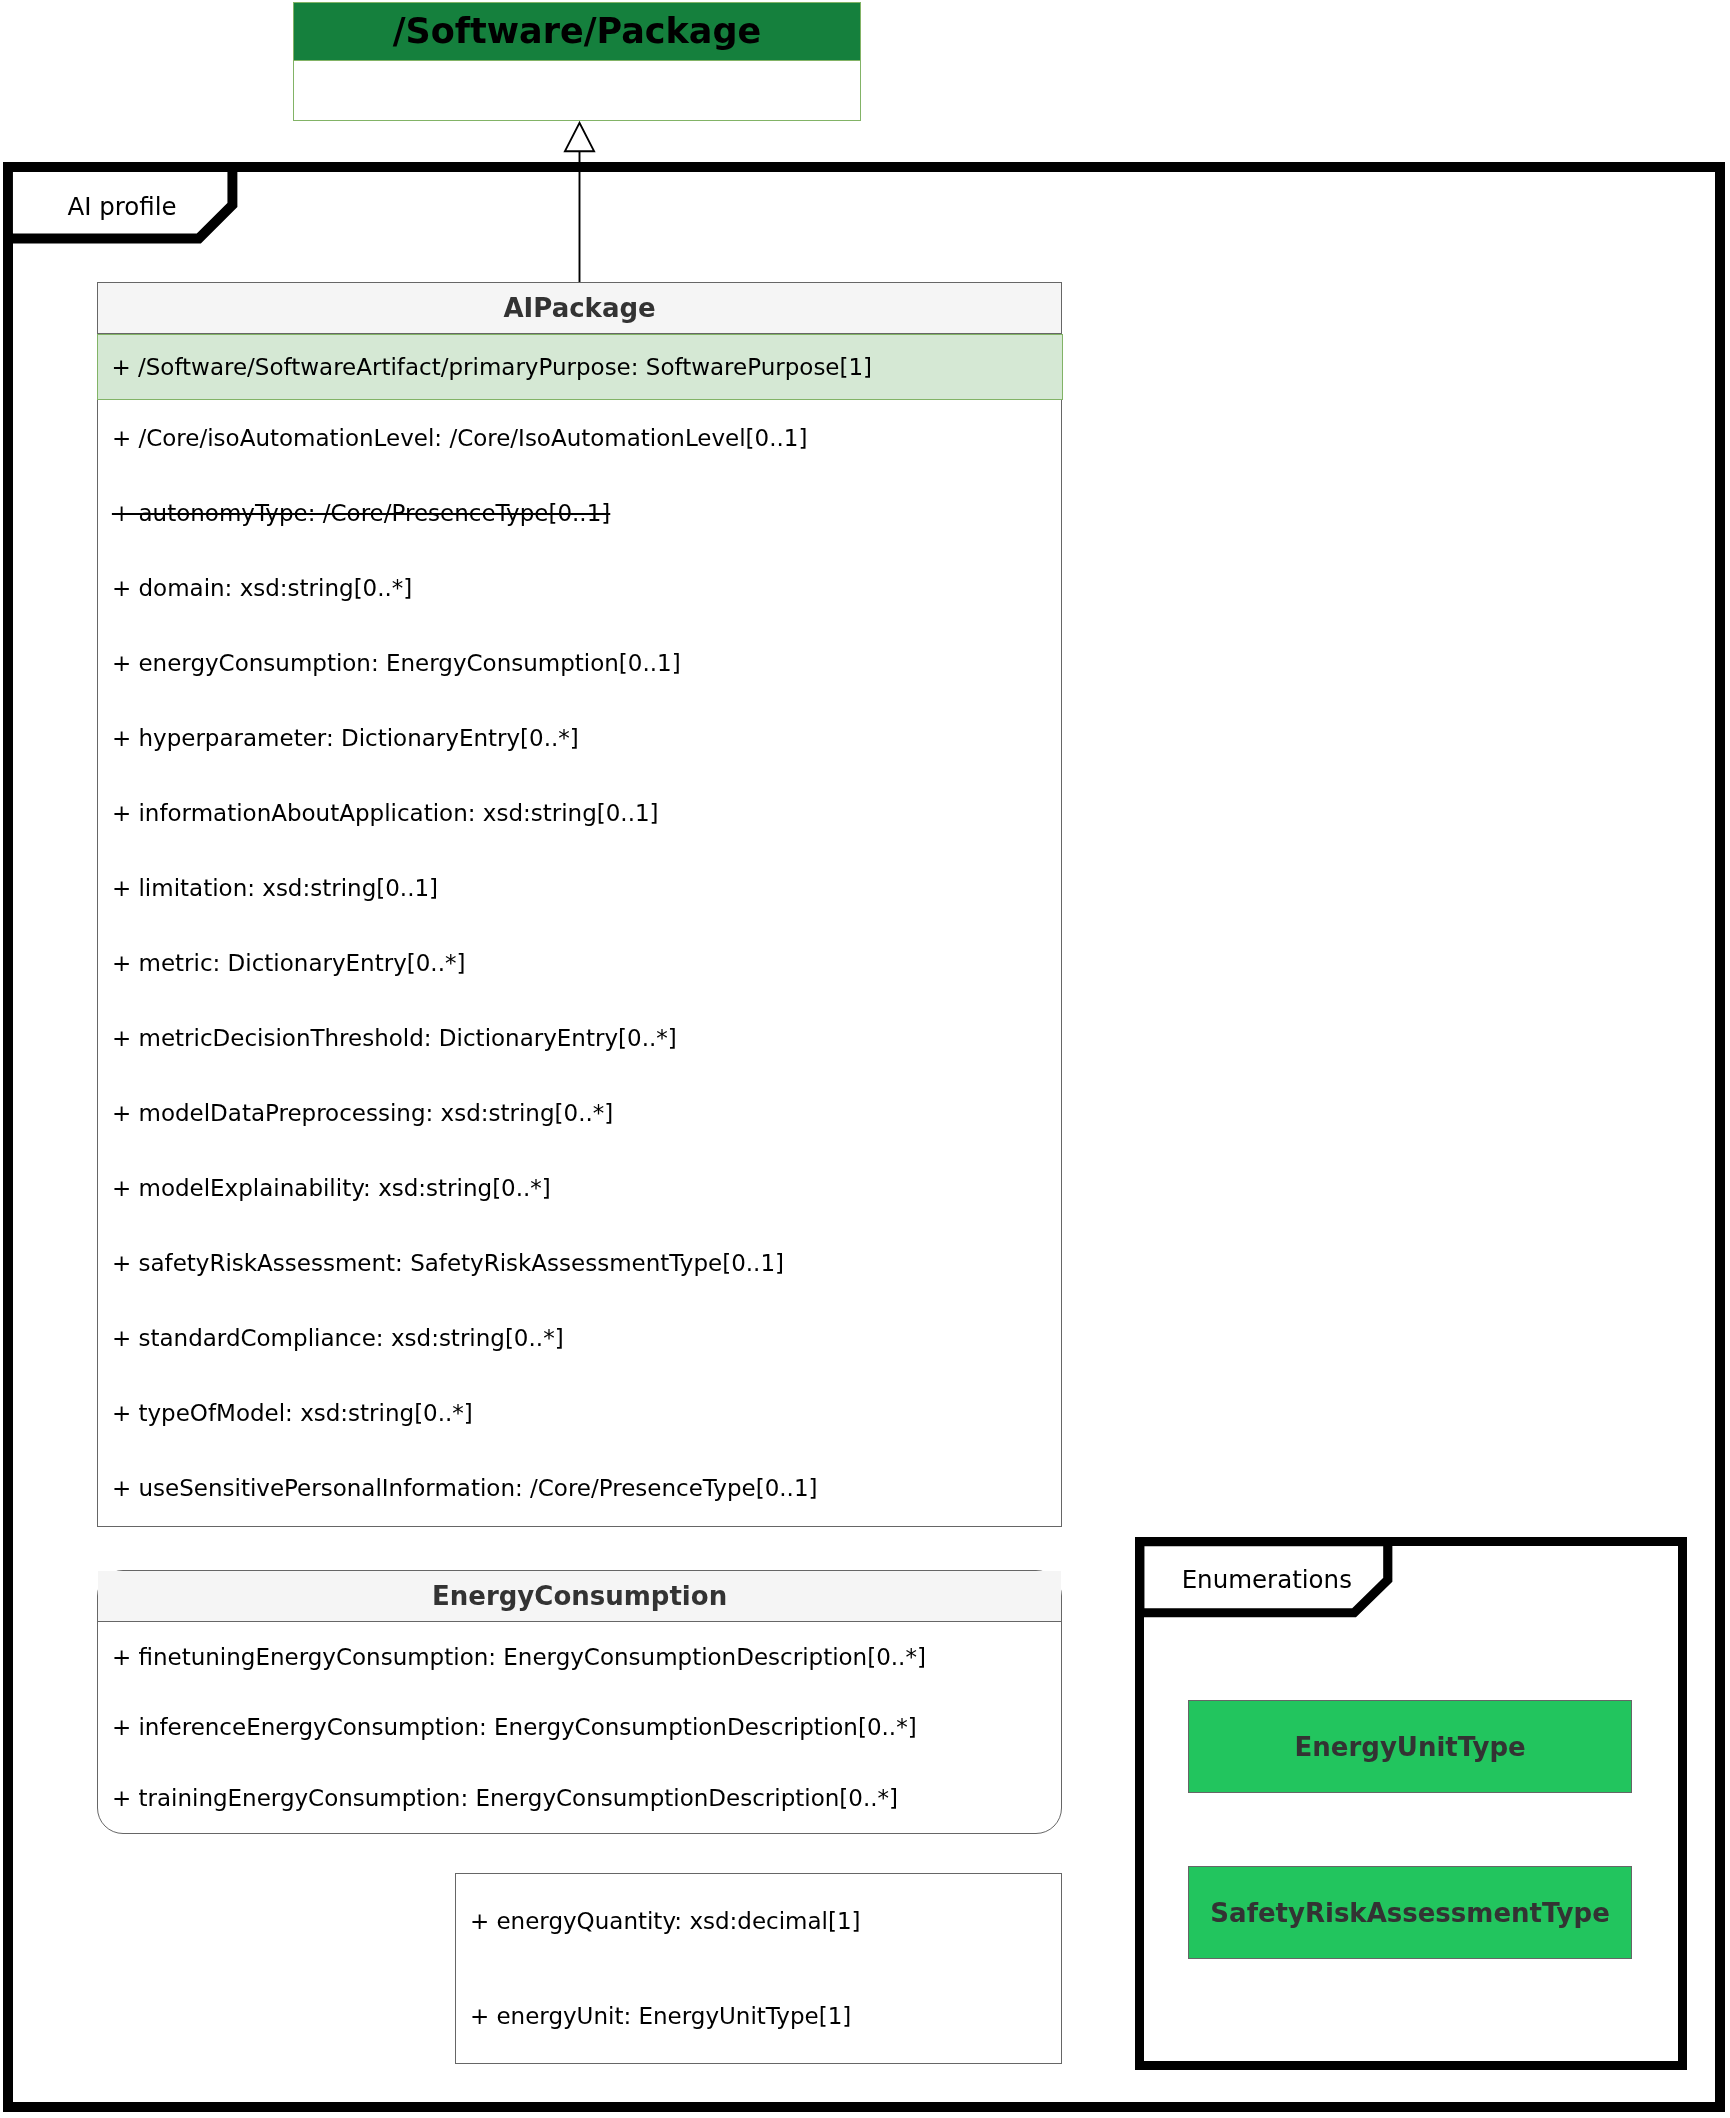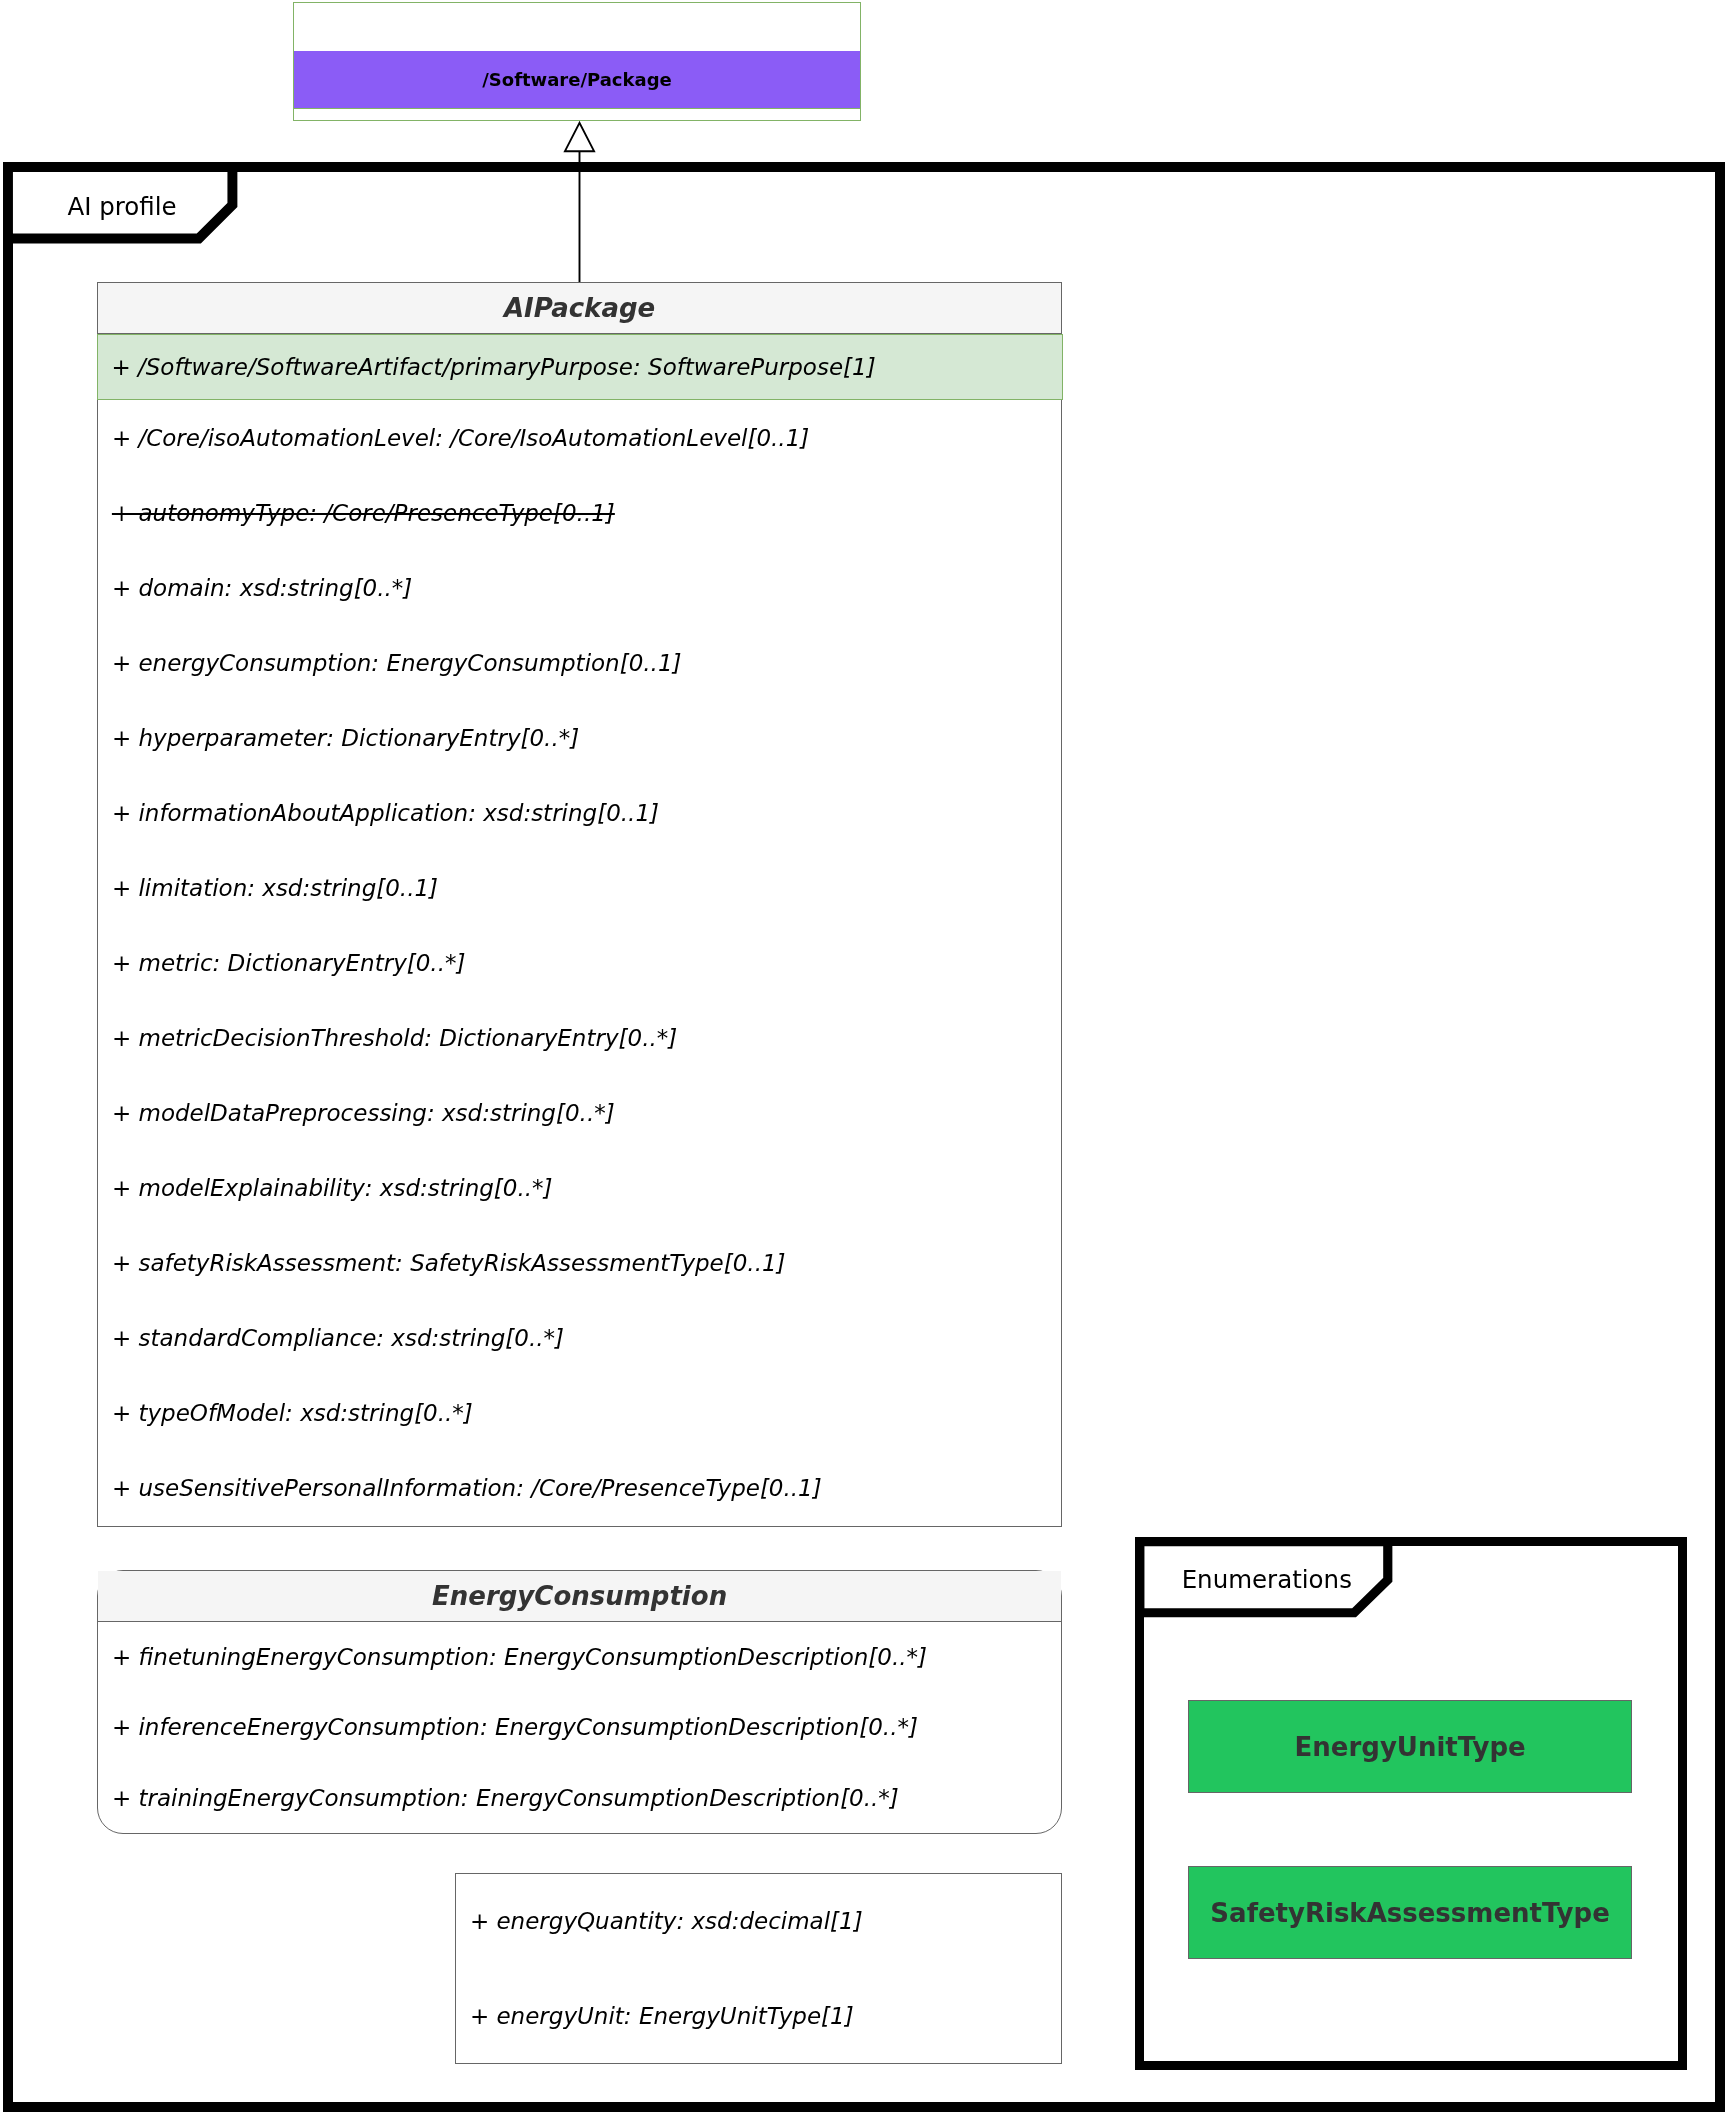--- a/index.html
+++ b/index.html
@@ -2,30 +2,30 @@
 <html style="font-size:12.3px"><head>
 <meta charset="utf-8">
 <style>
   html,body{margin:0;padding:0;}
   body{
     width:1730px;height:2119px;background:#ffffff;position:relative;
     font-family:"DejaVu Sans","Liberation Sans",sans-serif;color:#000;
   }
   *{box-sizing:border-box;}
   .class-box{position:absolute;background:#fff;display:flex;flex-direction:column;}
-  .gray-border{border:1.5px solid #666666;font-style:italic;}
+  .gray-border{border:1.5px solid #666666;}
   .green-border{border:1.5px solid #82b366;}
   .class-header{
     flex:none;display:flex;align-items:center;justify-content:center;
     font-weight:bold;font-size:26px;color:#333333;
     background:#f5f5f5;border-bottom:1.5px solid #666666;height:51px;
   }
   .class-header.green{
-    background:#8b5cf6;border-bottom:1.5px solid #82b366;color:#000;
-    height:58px;font-size:18px;margin-top:48px;
+    background:#15803d;border-bottom:1.5px solid #82b366;color:#000;
+    height:58px;font-size:35px;
   }
   .class-body-empty{flex:1;background:#fff;}
   .primary-row{
     flex:none;height:66px;margin-left:-1.5px;width:calc(100% + 3.1px);
     background:#d5e8d4;border:1.5px solid #82b366;
     display:flex;align-items:center;padding-left:13.8px;font-size:23px;
   }
   .attrs{flex:1;display:flex;flex-direction:column;}
   .attr-row{flex:1;display:flex;align-items:center;padding-left:13.8px;font-size:23px;}
   .struck{text-decoration:line-through;}

